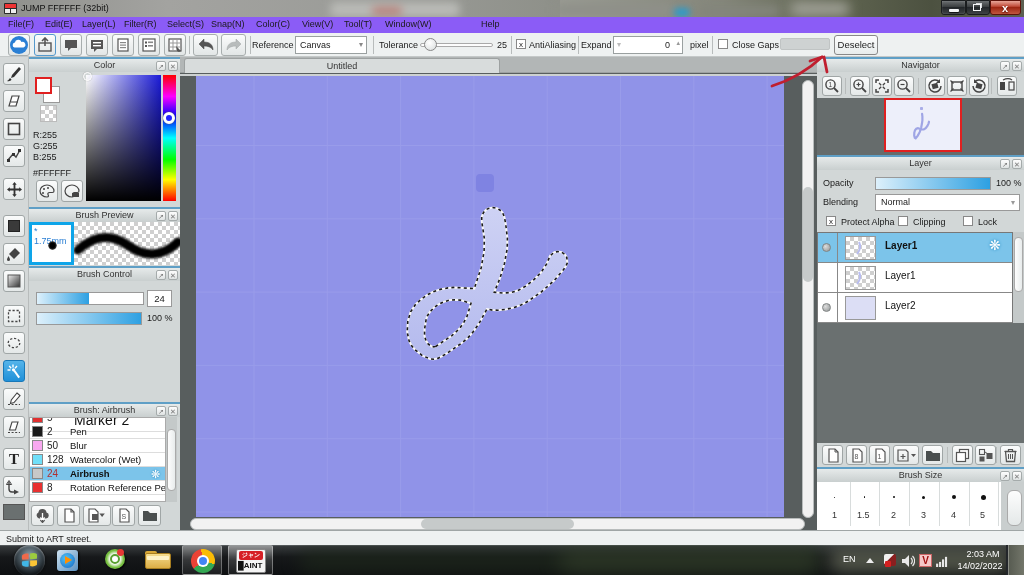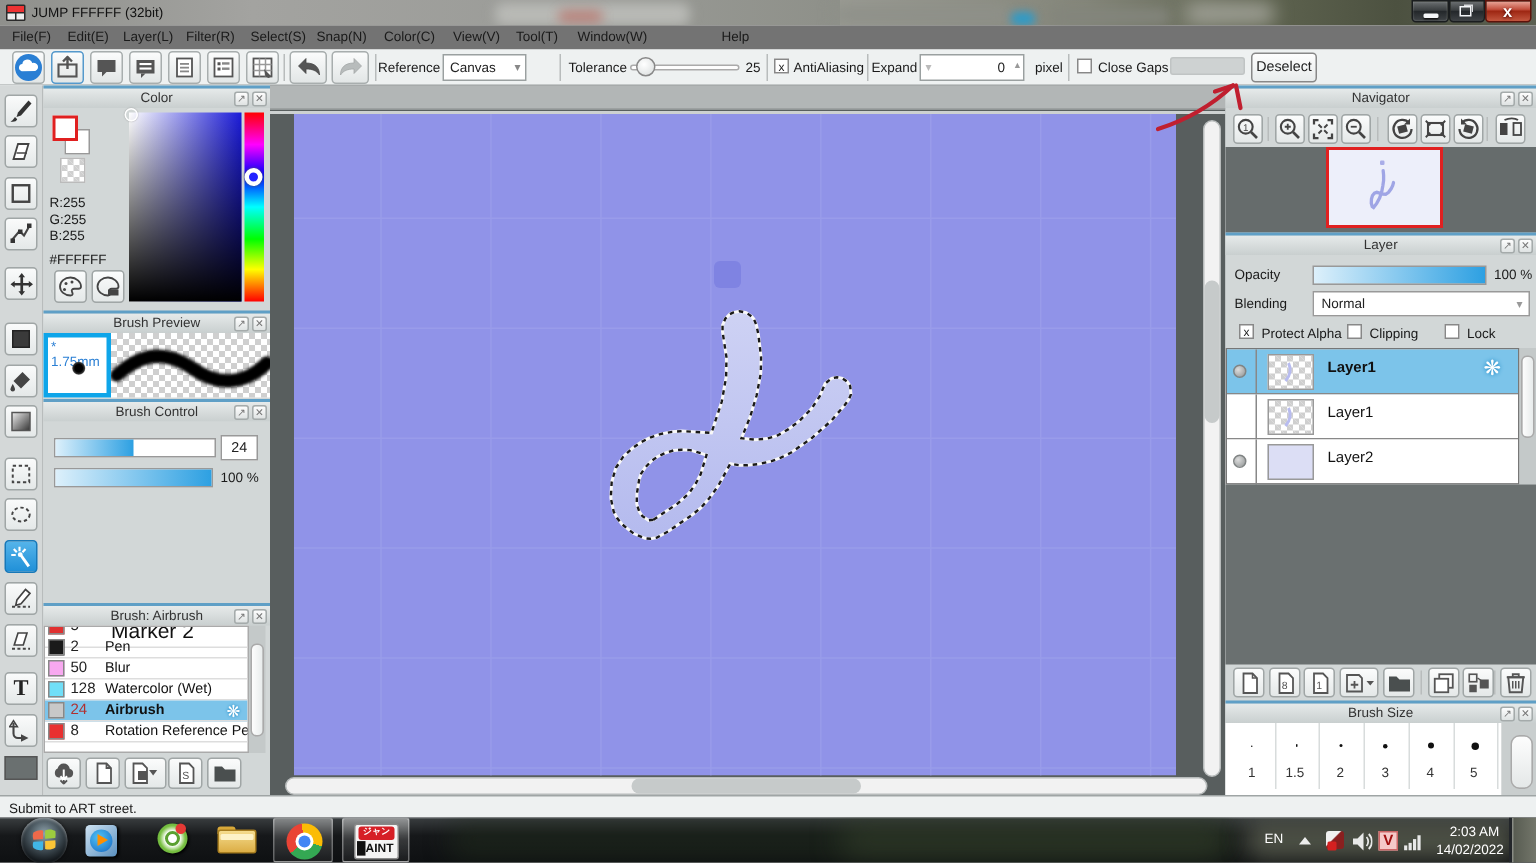--- a/index.html
+++ b/index.html
@@ -34,21 +34,21 @@
  <div class="abs" style="left:7px;top:8px;width:10px;height:3px;background:#f4f6f8;border-radius:1px;box-shadow:0 1px 1px #111;"></div>
     </div>
 <div class="abs" style="left:966px;top:0;width:24px;height:15px;background:linear-gradient(#6b6f71,#3a3e40 45%,#23272a 50%,#3f4346);border:1px solid #1a1d1f;border-radius:0 0 3px 3px;">
  <div class="abs" style="left:6px;top:3px;width:8px;height:7px;border:1px solid #f4f6f8;background:transparent;box-shadow:2px -2px 0 -1px #d8dadc;"></div>
     </div>
 <div class="abs" style="left:990px;top:0;width:31px;height:15px;background:linear-gradient(#e8a598,#c3503e 40%,#9e2713 50%,#c2563f);border:1px solid #5d120a;border-radius:0 0 3px 3px;">
  <div class="abs" style="left:11px;top:1px;width:9px;height:11px;font-size:11px;font-weight:bold;color:#fff;text-shadow:0 1px 2px #400;">x</div>
     </div>
 </div>
 
-<div class="abs" id="menubar" style="left:0;top:17px;width:1024px;height:16px;background:#737373;">
+<div class="abs" id="menubar" style="left:0;top:17px;width:1024px;height:16px;background:#8b5cf6;">
     <div class="lbl" style="left:8px;top:2px;">File(F)</div>
     <div class="lbl" style="left:45px;top:2px;">Edit(E)</div>
     <div class="lbl" style="left:82px;top:2px;">Layer(L)</div>
     <div class="lbl" style="left:124px;top:2px;">Filter(R)</div>
     <div class="lbl" style="left:167px;top:2px;">Select(S)</div>
     <div class="lbl" style="left:211px;top:2px;">Snap(N)</div>
     <div class="lbl" style="left:256px;top:2px;">Color(C)</div>
     <div class="lbl" style="left:302px;top:2px;">View(V)</div>
     <div class="lbl" style="left:344px;top:2px;">Tool(T)</div>
     <div class="lbl" style="left:385px;top:2px;">Window(W)</div>
@@ -112,21 +112,21 @@
         <path d="M8 2L3 7l5 5V9c4 0 7 1 9 4 0-5-3-8-9-8z" fill="#555" stroke="#444" stroke-width="0.5"></path>
       </svg>
     </div>
     <div class="tbtn" style="left:221px;top:1px;width:25px;display:flex;align-items:center;justify-content:center;">
       <svg width="20" height="16" viewBox="0 0 20 16">
         <path d="M12 2l5 5-5 5V9c-4 0-7 1-9 4 0-5 3-8 9-8z" fill="#b8bcbc" stroke="#a0a4a4" stroke-width="0.5"></path>
       </svg>
     </div>
     <div class="sep" style="left:250px;top:3px;height:18px;"></div>
     <div class="lbl" style="left:252px;top:7px;">Reference</div>
-    <div class="abs" style="left:295px;top:3px;width:56px;height:18px;background:#fff;border:1px solid #9aa0a0;font-size:9px;color:#222;line-height:16px;padding-left:4px;">Canvas<span style="position:absolute;right:3px;top:0px;color:#888;font-size:8px;">▾</span></div>
+    <div class="abs" style="left:295px;top:3px;width:72px;height:18px;background:#fff;border:1px solid #9aa0a0;font-size:9px;color:#222;line-height:16px;padding-left:4px;">Canvas<span style="position:absolute;right:3px;top:0px;color:#888;font-size:8px;">▾</span></div>
     <div class="sep" style="left:373px;top:3px;height:18px;"></div>
     <div class="lbl" style="left:379px;top:7px;">Tolerance</div>
     <div class="abs" style="left:420px;top:10px;width:73px;height:4px;background:#fdfdfd;border:1px solid #aaa;border-radius:2px;"></div>
     <div class="abs" style="left:424px;top:5px;width:13px;height:13px;background:radial-gradient(circle at 40% 35%,#fff,#d8dcdc);border:1px solid #888;border-radius:50%;"></div>
     <div class="lbl" style="left:497px;top:7px;">25</div>
     <div class="sep" style="left:511px;top:3px;height:18px;"></div>
     <div class="chk" style="left:516px;top:6px;">x</div>
     <div class="lbl" style="left:529px;top:7px;">AntiAliasing</div>
     <div class="sep" style="left:578px;top:3px;height:18px;"></div>
     <div class="lbl" style="left:581px;top:7px;">Expand</div>
@@ -359,20 +359,21 @@
       </svg>
     </div>
     <div class="abs" style="left:109px;top:448px;width:23px;height:21px;background:linear-gradient(#fbfcfc,#e4e8e8);border:1px solid #a0a6a6;border-radius:3px;display:flex;align-items:center;justify-content:center;">
       <svg width="16" height="13" viewBox="0 0 16 13">
         <path d="M1 2h5l2 2h7v8H1z" fill="#4a4f4f"></path>
       </svg>
     </div>
   </div>
 <div class="abs" id="center" style="left:180px;top:57px;width:637px;height:473px;background:#585e5e;">
     <div class="abs" style="left:0;top:0;width:637px;height:16px;background:#b2b6b6;border-bottom:1px solid #9da1a1;"></div>
+    <div class="abs" style="left:4px;top:1px;width:316px;height:15px;background:#d8dcdc;border:1px solid #9da1a1;border-bottom:none;border-radius:3px 3px 0 0;font-size:9px;color:#333;text-align:center;line-height:14px;">Untitled</div>
     <div class="abs" style="left:0;top:17px;width:637px;height:2px;background:#cdd1d1;"></div>
     <svg width="588" height="441" viewBox="0 0 588 441" style="position:absolute;left:16px;top:19px;">
 <defs>
         <linearGradient id="lg" x1="0" y1="0" x2="0" y2="1">
           <stop offset="0" stop-color="#ced2f4"></stop>
           <stop offset="1" stop-color="#b4baee"></stop>
         </linearGradient>
       </defs>
 <rect width="588" height="441" fill="#9093e8"></rect>
       <line x1="58" y1="0" x2="58" y2="441" stroke="#999cea" stroke-width="1"></line>

